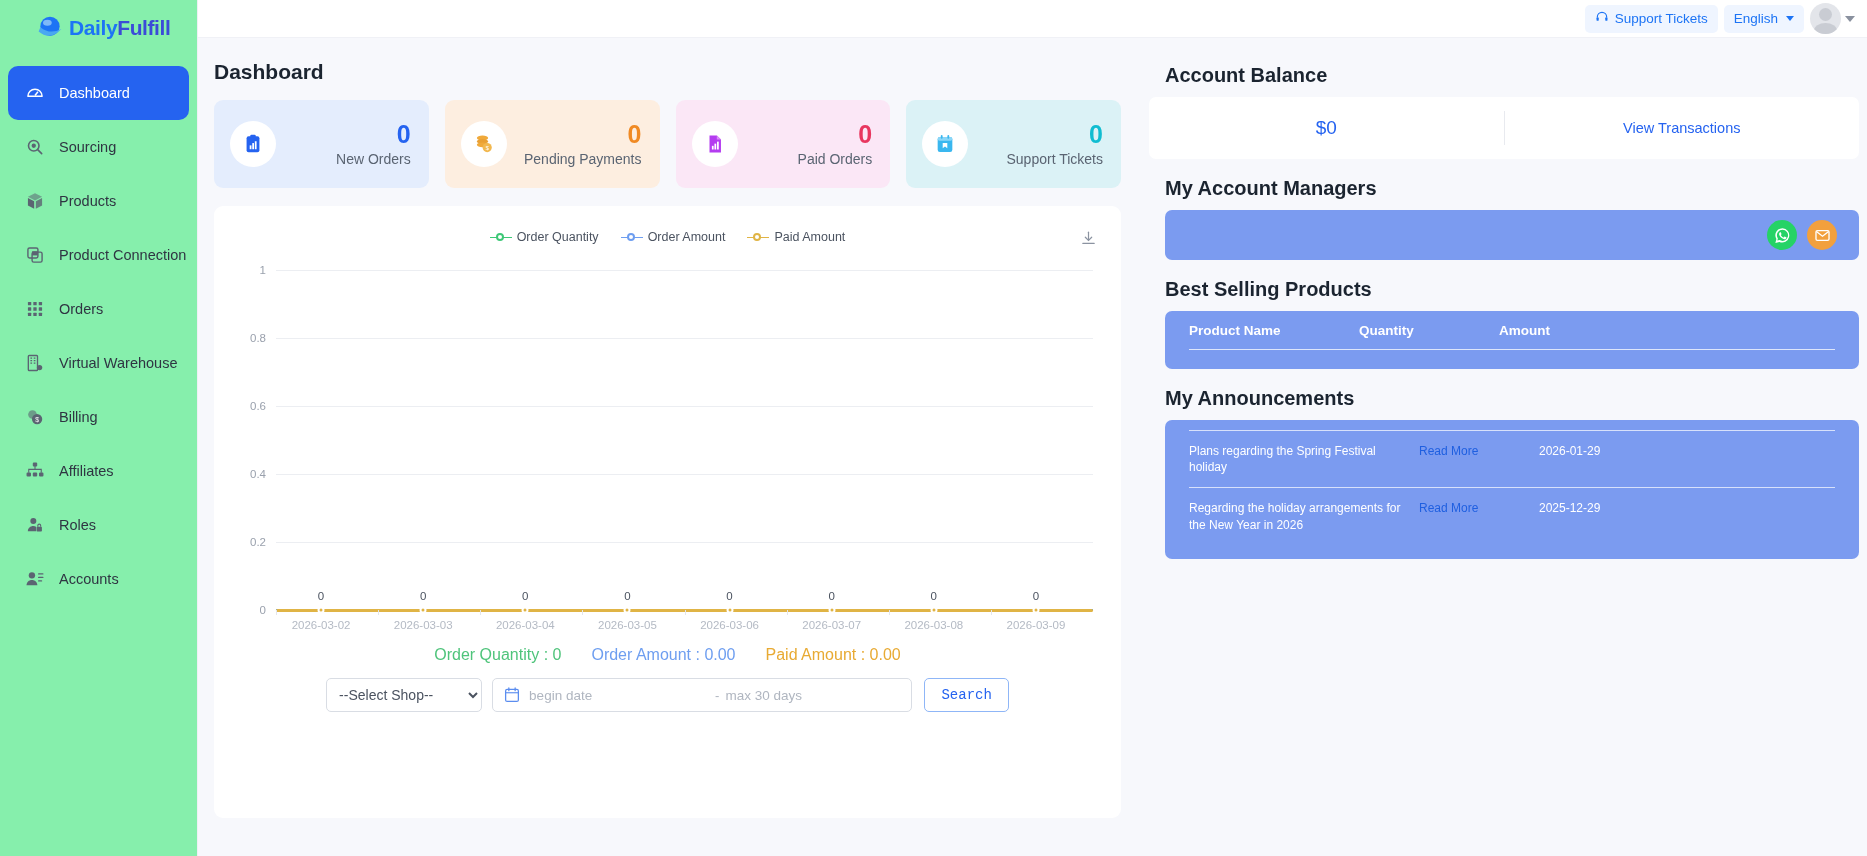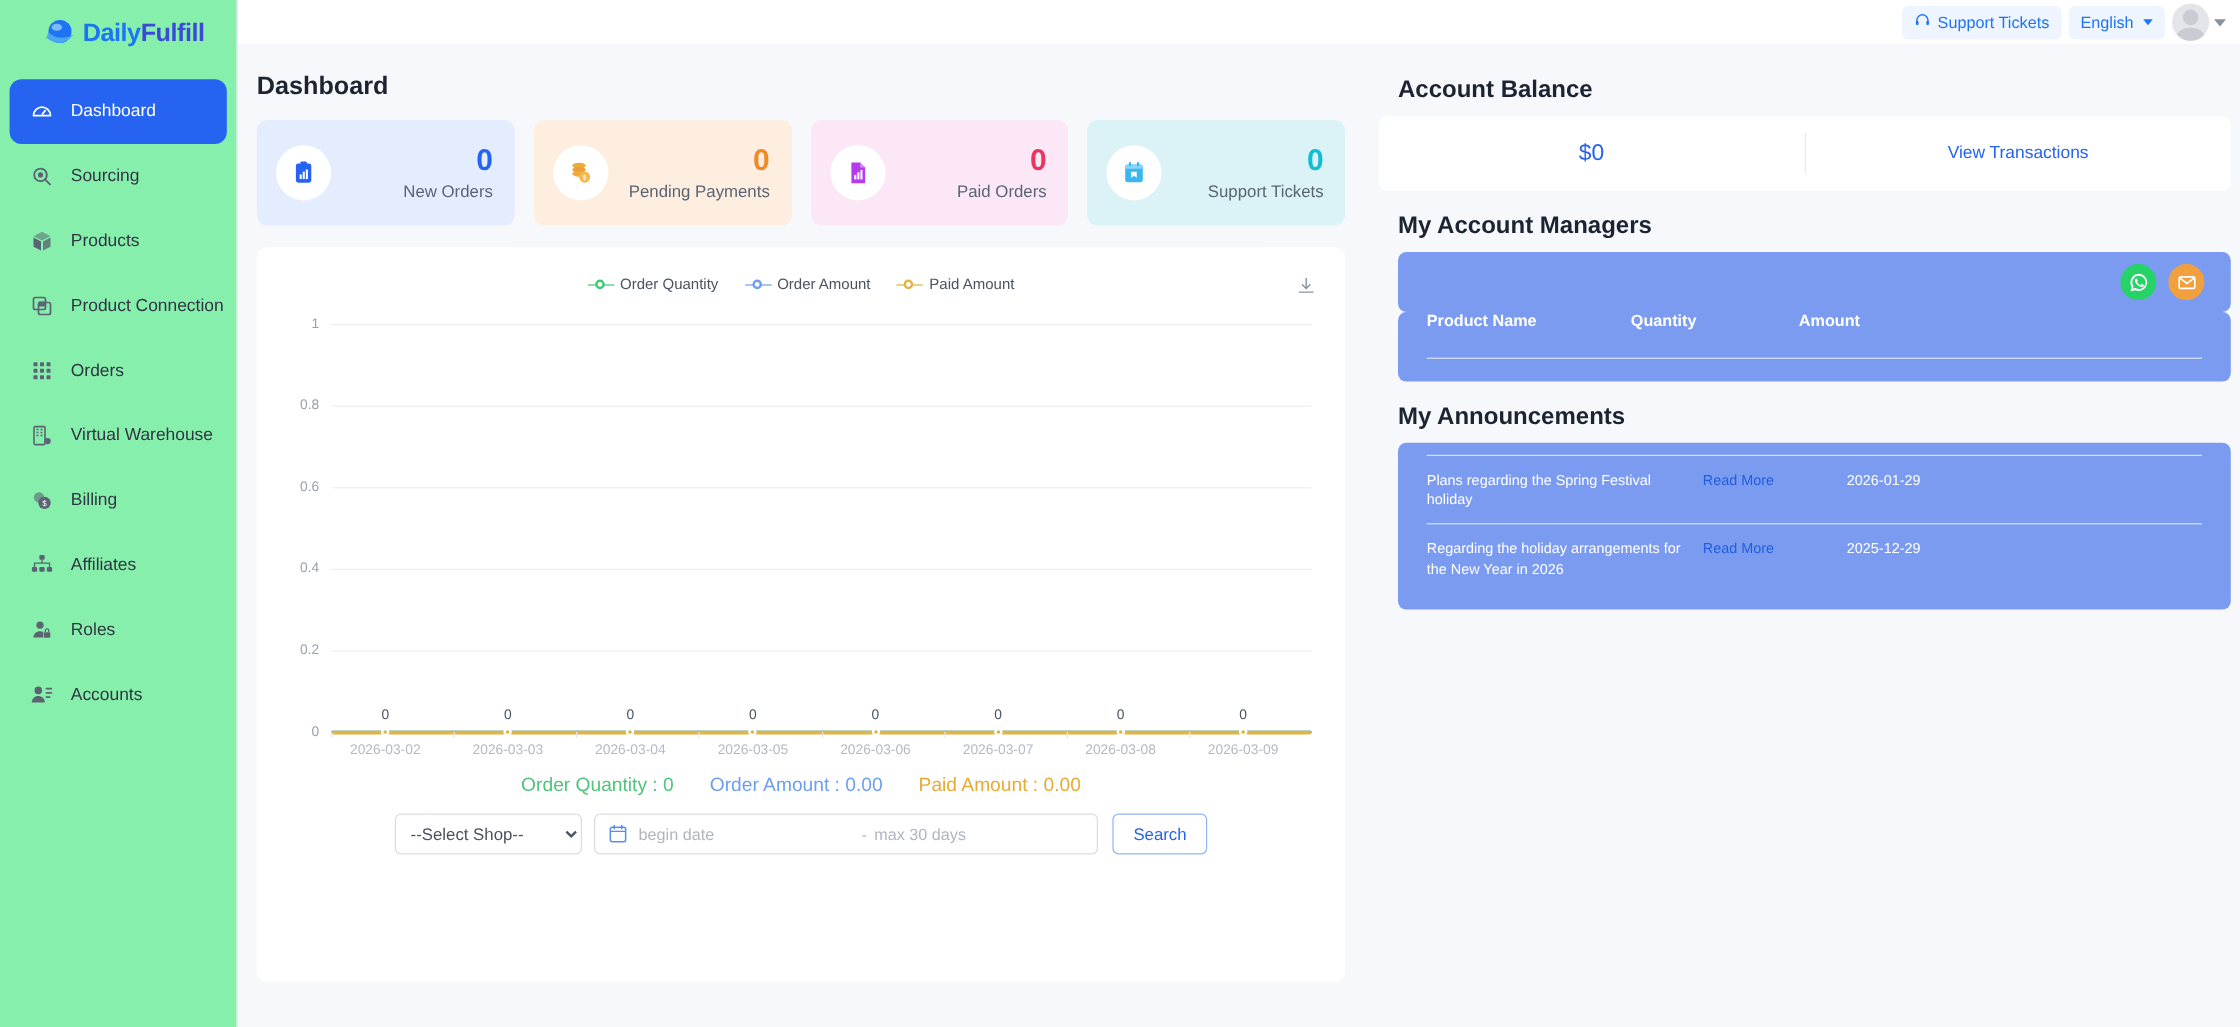--- a/index.html
+++ b/index.html
@@ -125,21 +125,21 @@
     border-radius: 5px; background: #fff; margin-left: 10px; padding: 0 6px;
   }
   .cal-ico { width: 18px; height: 18px; color: #5b8def; margin: 0 8px 0 4px; flex: none; }
   .dinput { border: none; outline: none; height: 30px; font-size: 13.5px;
             color: #4b5360; width: 180px; font-family: "Liberation Sans", sans-serif; background: transparent; }
   .dinput::placeholder { color: #b0b6c0; }
   .dsep { color: #b0b6c0; font-size: 13px; padding: 0 6px; }
   .search-btn {
     margin-left: 12px; height: 34px; padding: 0 16px; border-radius: 5px;
     border: 1px solid #8fb6f7; background: #fff; color: #2563f0; font-size: 14px;
-    cursor: pointer; font-family: Liberation Sans, sans-serif;
+    cursor: pointer; font-family: Liberation Mono, monospace;
   }
 
   
   .right-col { width: 730px; min-width: 730px; padding: 0 8px 0 12px; }
   .rc-title { font-size: 20px; font-weight: 700; color: #1b2430; padding: 26px 0 10px 16px; }
   .rc-title.sub { padding-top: 18px; }
   .balance-box {
     background: #fff; border-radius: 7px; height: 62px; margin: 0 0 0 0;
     display: flex; align-items: center;
   }
@@ -148,21 +148,21 @@
   .bal-right { flex: 1; text-align: center; color: #2563f0; font-size: 14.5px; cursor: pointer; }
 
   .blue-box { background: #7b9bf0; border-radius: 7px; margin-left: 16px; }
   .mgr-box { height: 50px; display: flex; align-items: center; justify-content: flex-end;
              gap: 10px; padding-right: 22px; }
   .round-ico { width: 30px; height: 30px; border-radius: 50%; display: flex;
                align-items: center; justify-content: center; cursor: pointer; }
   .wa { background: #25d366; } .ml { background: #f2a03d; }
 
   .bsp-box { height: 58px; padding: 0 24px; }
-  .bsp-head { display: flex; height: 38px; color: #fff;
+  .bsp-head { display: flex; align-items: center; height: 38px; color: #fff;
               font-size: 13.5px; font-weight: 700; }
   .bsp-head .c1 { width: 170px; } .bsp-head .c2 { width: 140px; } .bsp-head .c3 { flex:1; }
   .bsp-rule { height: 1px; background: #ffffff; opacity: .75; }
 
   .ann-box { padding: 10px 24px 14px 24px; }
   .ann-rule { height: 1px; background: #fff; opacity: .7; }
   .ann-row { display: flex; align-items: flex-start; padding: 12px 0 12px 0; color: #fff; font-size: 12px; line-height: 1.35; }
   .ann-row .a-title { width: 230px; padding-right: 16px; }
   .ann-row .a-more { width: 120px; color: #1f5fe0; cursor: pointer; }
   .ann-row .a-date { flex: 1; }
@@ -533,20 +533,21 @@
             </svg>
           </span>
           <span class="round-ico ml">
             <svg viewBox="0 0 24 24" width="17" height="17" fill="none" stroke="#fff" stroke-width="1.9">
               <rect x="2.8" y="5.2" width="18.4" height="13.6" rx="2"></rect>
               <path d="M3.4 6.4 12 13l8.6-6.6"></path>
             </svg>
           </span>
         </div>
 
+        <div class="rc-title sub">Best Selling Products</div>
         <div class="blue-box bsp-box">
           <div class="bsp-head">
             <span class="c1">Product Name</span>
             <span class="c2">Quantity</span>
             <span class="c3">Amount</span>
           </div>
           <div class="bsp-rule"></div>
         </div>
 
         <div class="rc-title sub">My Announcements</div>

